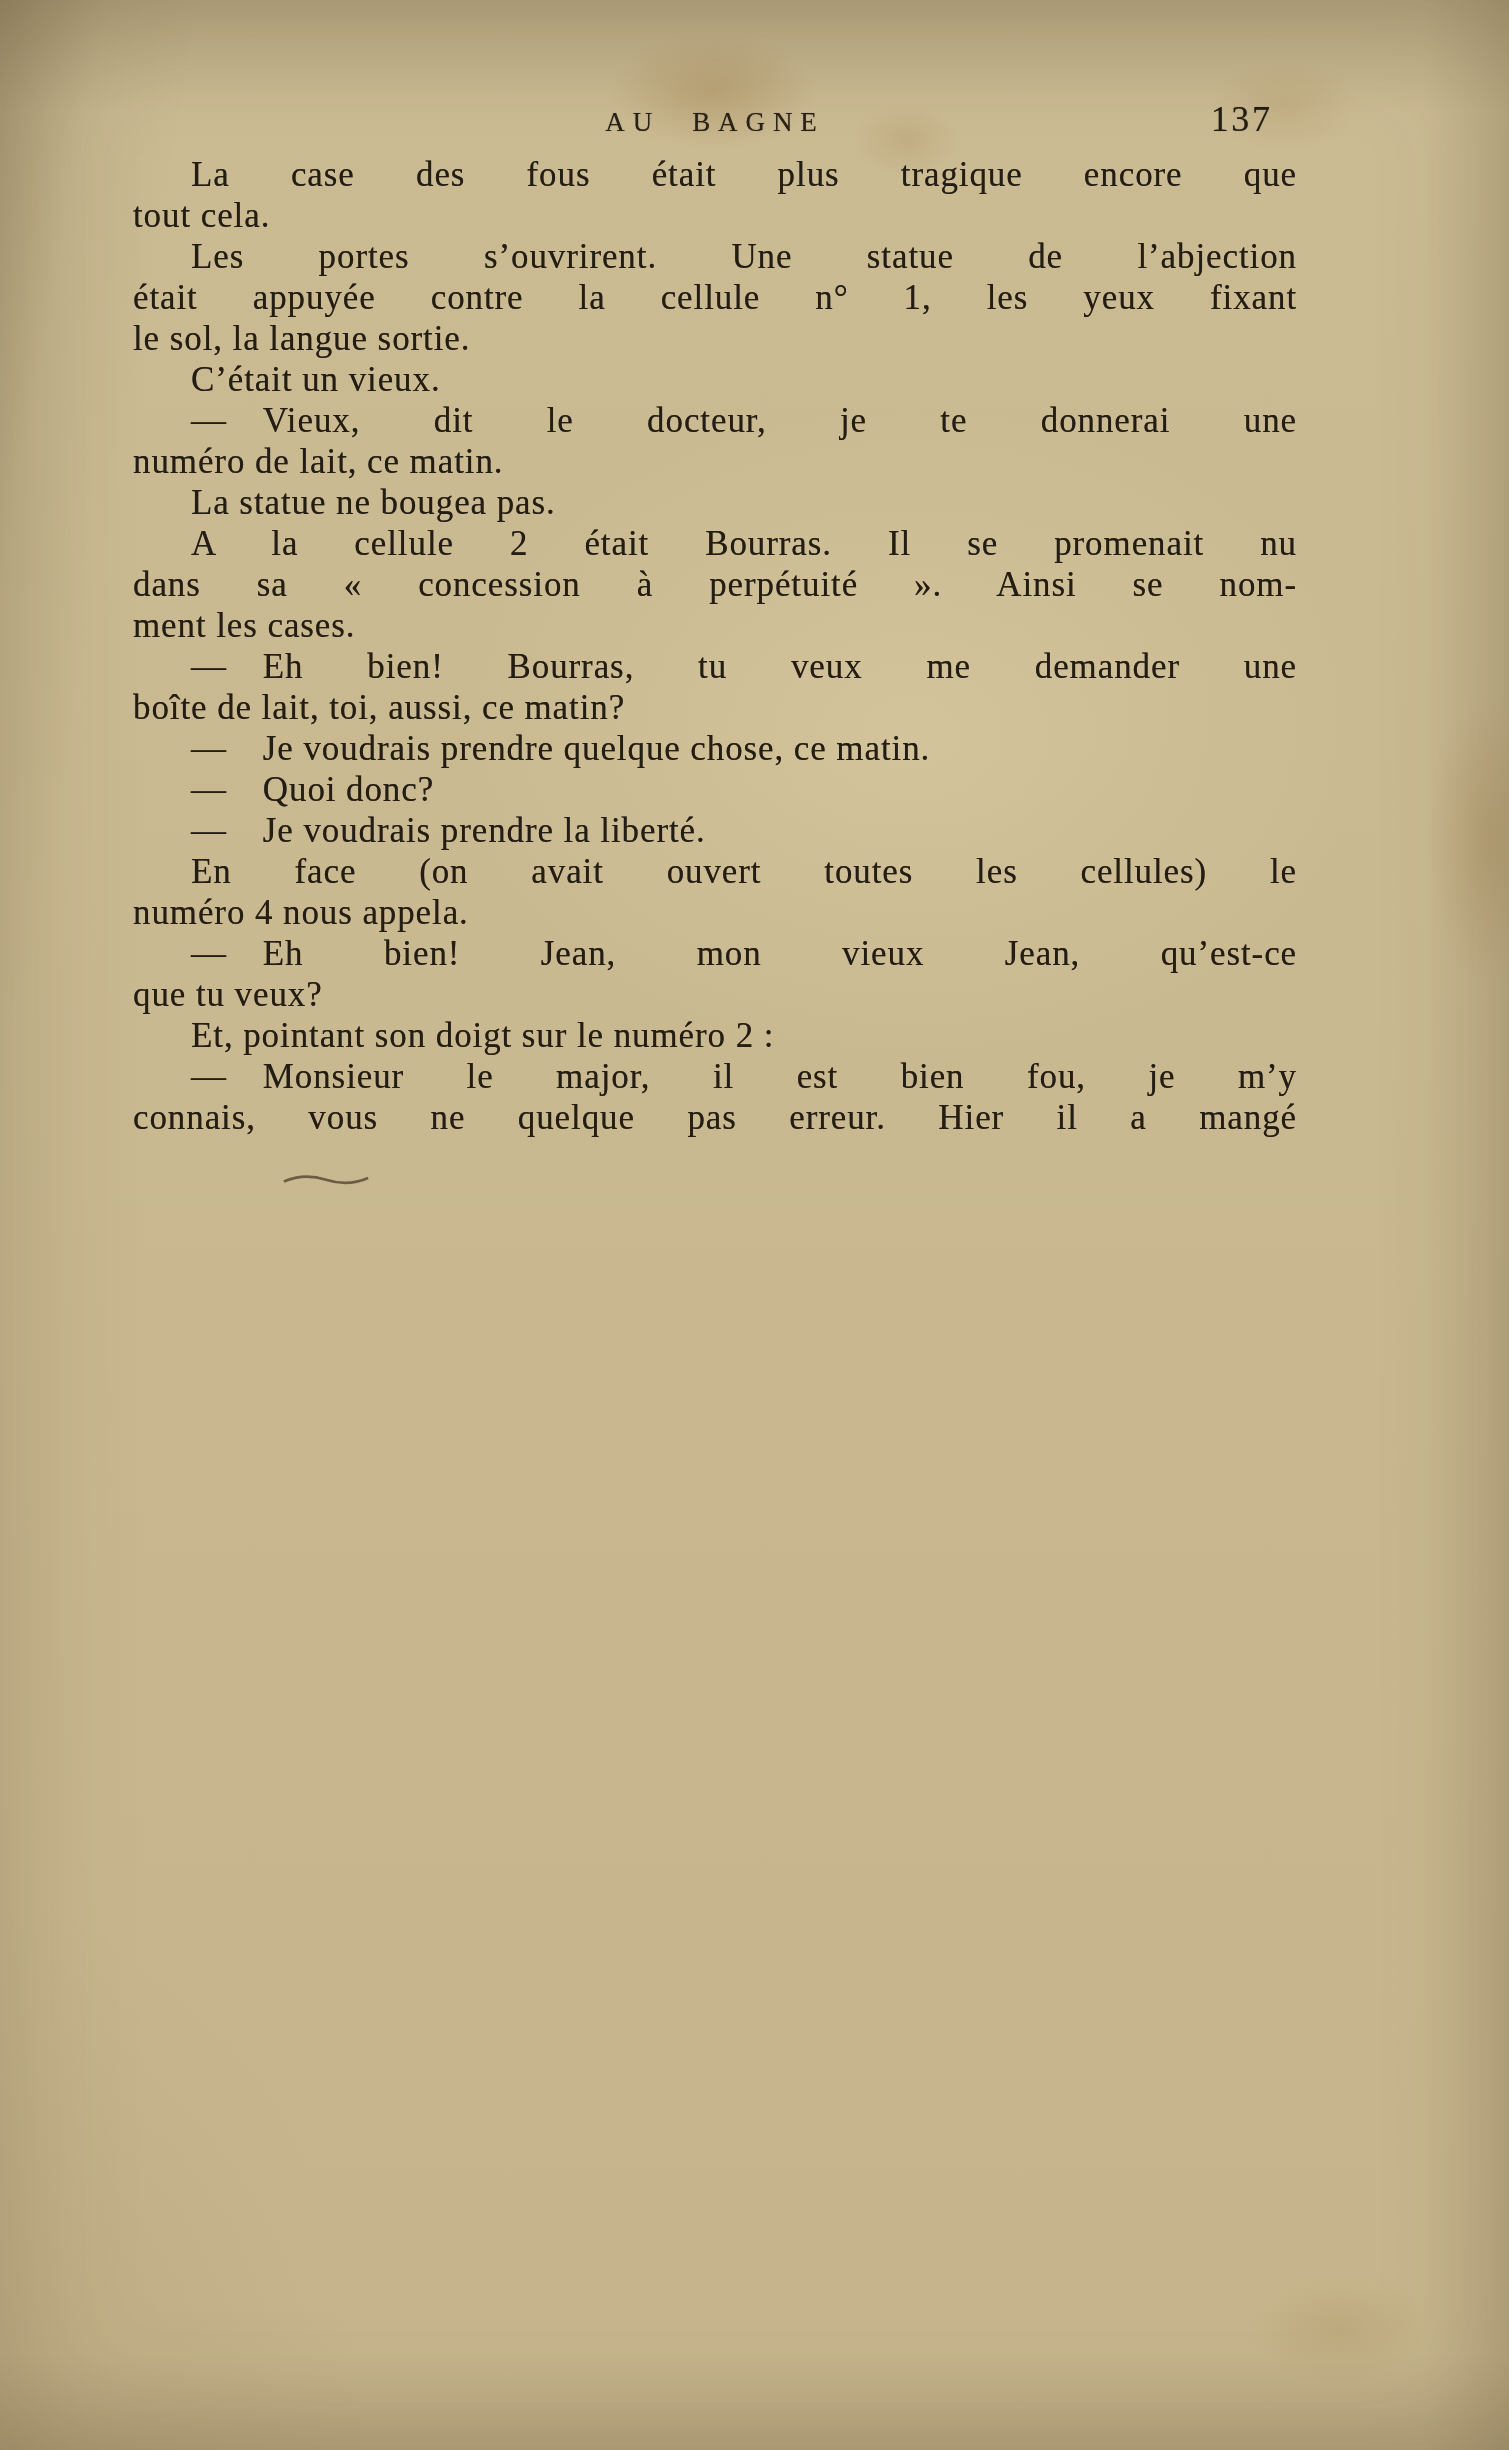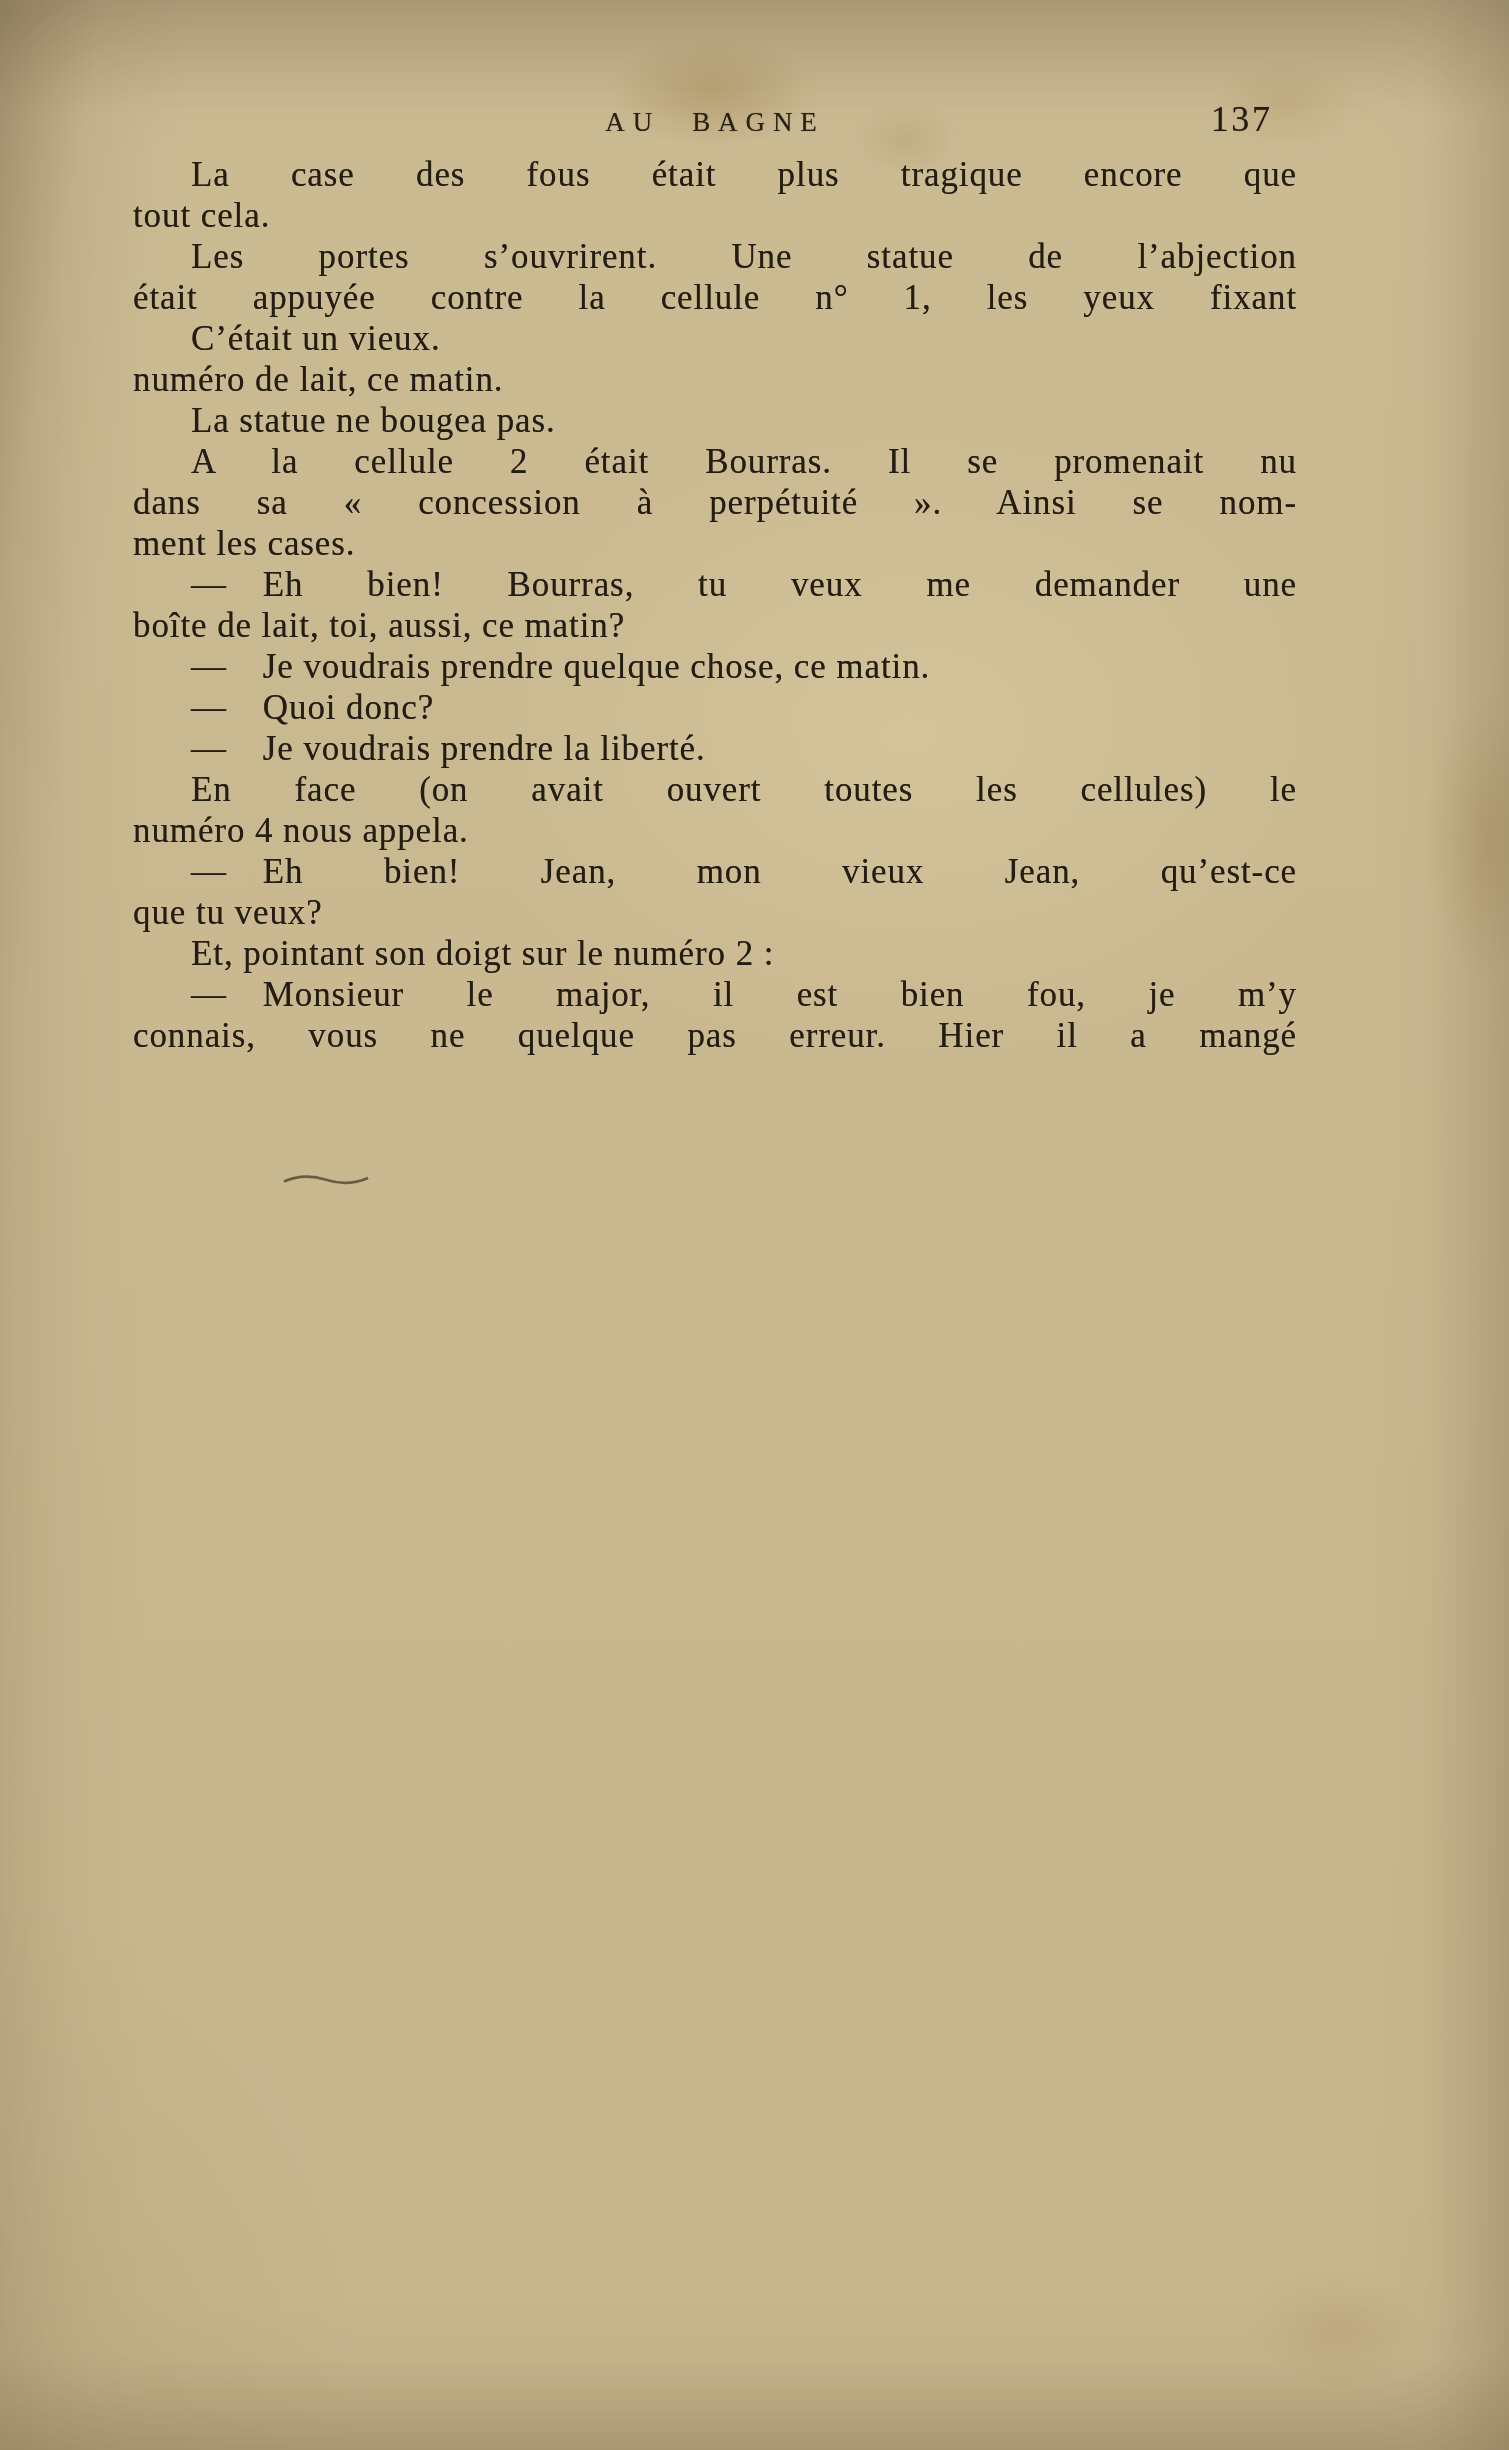--- a/index.html
+++ b/index.html
@@ -100,21 +100,23 @@
   <div class="header">
     <span class="running-title">AU BAGNE</span>
     <span class="page-number">137</span>
   </div>
 
   <div class="text-block">
     <div class="line indent">La case des fous était plus tragique encore que</div>
     <div class="line end">tout cela.</div>
     <div class="line indent">Les portes s’ouvrirent. Une statue de l’abjection</div>
     <div class="line">était appuyée contre la cellule n° 1, les yeux fixant</div>
+    <div class="line end">le sol, la langue sortie.</div>
     <div class="line indent end">C’était un vieux.</div>
+    <div class="line indent">— Vieux, dit le docteur, je te donnerai une</div>
     <div class="line end">numéro de lait, ce matin.</div>
     <div class="line indent end">La statue ne bougea pas.</div>
     <div class="line indent">A la cellule 2 était Bourras. Il se promenait nu</div>
     <div class="line">dans sa « concession à perpétuité ». Ainsi se nom-</div>
     <div class="line end">ment les cases.</div>
     <div class="line indent">— Eh bien! Bourras, tu veux me demander une</div>
     <div class="line end">boîte de lait, toi, aussi, ce matin?</div>
     <div class="line indent end">— Je voudrais prendre quelque chose, ce matin.</div>
     <div class="line indent end">— Quoi donc?</div>
     <div class="line indent end">— Je voudrais prendre la liberté.</div>

